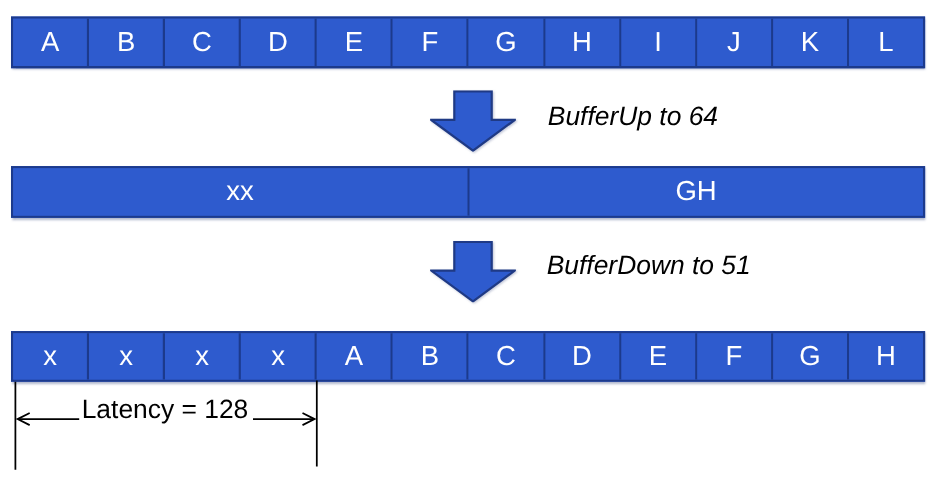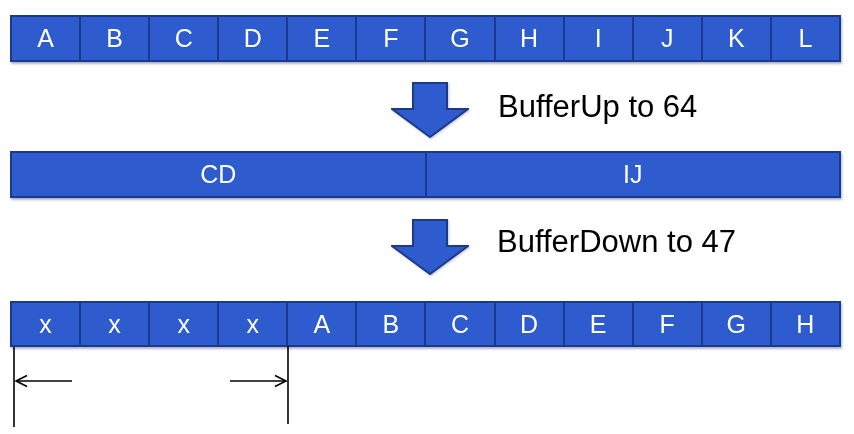--- a/index.html
+++ b/index.html
@@ -43,24 +43,25 @@
   .cell:last-child{border-right:none;}
   .block-arrow{
     position:absolute;
     width:78px;height:56px;
     filter:drop-shadow(1px 1.5px 1px rgba(140,150,180,0.55));
   }
   .arrow-1{left:391px;top:82px;}
   .arrow-2{left:391px;top:219px;}
   .step-label{
     position:absolute;
-    font-size:31px;
+    font-size:24px;
     color:var(--annotation);
     white-space:nowrap;
     line-height:28px;
+    font-style:italic;
   }
   .step-label-1{left:498px;top:93px;}
   .step-label-2{left:497px;top:228px;}
   .latency-svg{
     position:absolute;
     left:6px;top:342px;
     width:296px;height:90px;
   }
   .latency-text{
     position:absolute;
@@ -91,28 +92,28 @@
     <span class="cell">K</span>
     <span class="cell">L</span>
   </div>
 
   <svg class="block-arrow arrow-1" viewBox="0 0 78 56">
     <polygon points="22,1 56,1 56,27 77,27 39,55 1,27 22,27" style="fill:var(--arrow-fill);stroke:var(--arrow-outline);stroke-width:2;stroke-linejoin:miter;"></polygon>
   </svg>
   <div class="step-label step-label-1">BufferUp to 64</div>
 
   <div class="buffer-row row-2">
-    <span class="cell">CD</span>
-    <span class="cell">IJ</span>
+    <span class="cell">xx</span>
+    <span class="cell">GH</span>
   </div>
 
   <svg class="block-arrow arrow-2" viewBox="0 0 78 56">
     <polygon points="22,1 56,1 56,27 77,27 39,55 1,27 22,27" style="fill:var(--arrow-fill);stroke:var(--arrow-outline);stroke-width:2;stroke-linejoin:miter;"></polygon>
   </svg>
-  <div class="step-label step-label-2">BufferDown to 47</div>
+  <div class="step-label step-label-2">BufferDown to 51</div>
 
   <div class="buffer-row row-3">
     <span class="cell">x</span>
     <span class="cell">x</span>
     <span class="cell">x</span>
     <span class="cell">x</span>
     <span class="cell">A</span>
     <span class="cell">B</span>
     <span class="cell">C</span>
     <span class="cell">D</span>
@@ -127,15 +128,16 @@
     <line x1="8" y1="5" x2="8" y2="85" stroke="var(--annotation)" stroke-width="1.6"></line>
     <line x1="282" y1="4" x2="282" y2="82" stroke="var(--annotation)" stroke-width="1.6"></line>
 
     <line x1="66" y1="39" x2="11" y2="39" stroke="var(--annotation)" stroke-width="1.6"></line>
     <polyline points="21,33.5 10,39 21,44.5" fill="none" stroke="var(--annotation)" stroke-width="1.6"></polyline>
 
     <line x1="224" y1="39" x2="279" y2="39" stroke="var(--annotation)" stroke-width="1.6"></line>
     <polyline points="269,33.5 280,39 269,44.5" fill="none" stroke="var(--annotation)" stroke-width="1.6"></polyline>
   </svg>
   <div class="latency-text">
+    <div>Latency = 128</div>
   </div>
 
 </div>
 
 </body></html>

